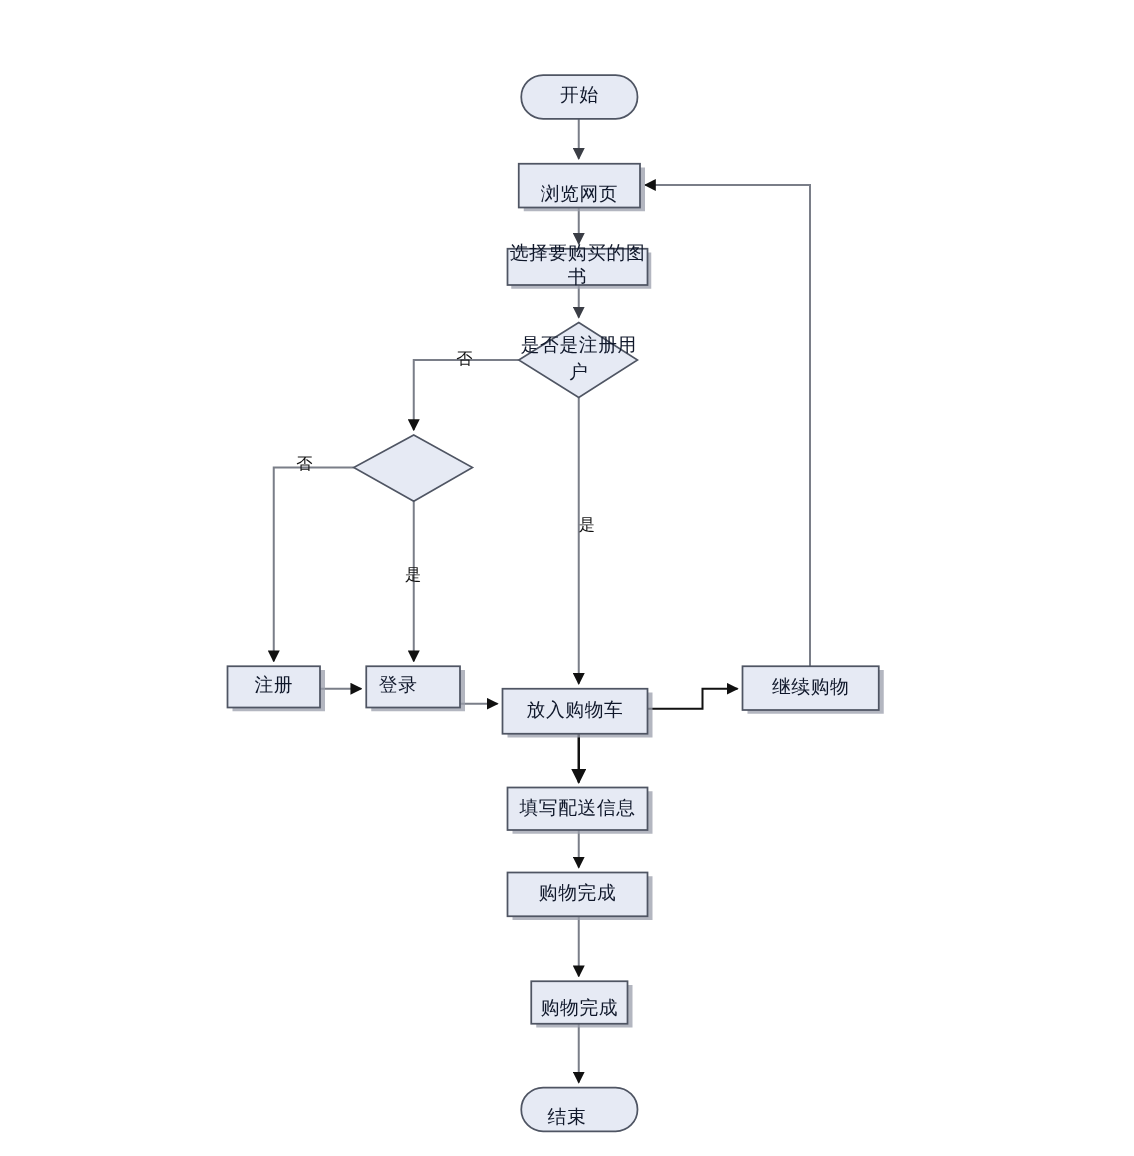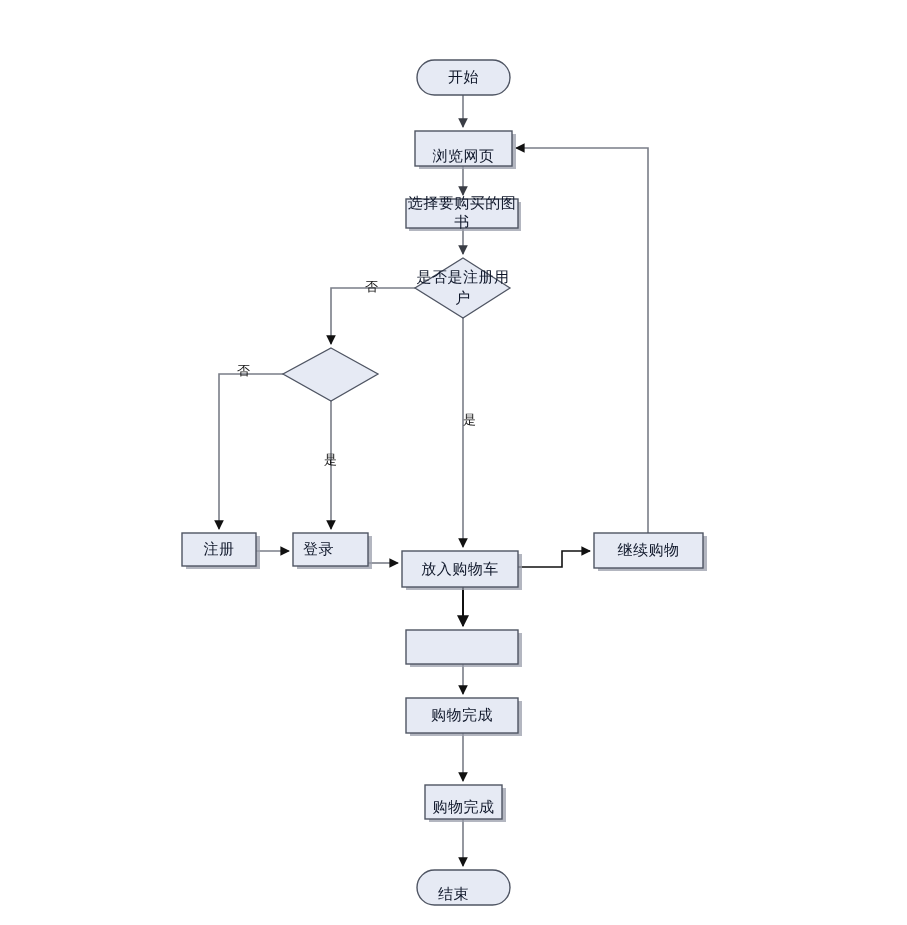--- a/index.html
+++ b/index.html
@@ -150,20 +150,21 @@
 
 
   <div class="node-text" style="left:182px; top:533px; width:74px; height:33px;">注册</div>
 
   <div class="node-text" style="left:293px; top:533px; width:51px; height:33px;">登录</div>
 
   <div class="node-text" style="left:402px; top:551px; width:116px; height:36px;">放入购物车</div>
 
   <div class="node-text" style="left:594px; top:533px; width:109px; height:35px;">继续购物</div>
 
+  <div class="node-text" style="left:406px; top:630px; width:112px; height:34px;">填写配送信息</div>
 
   <div class="node-text" style="left:406px; top:698px; width:112px; height:35px;">购物完成</div>
 
   <div class="node-text" style="left:425px; top:785px; width:77px; height:44px;">购物完成</div>
 
   <div class="node-text" style="left:407px; top:870px; width:93px; height:49px;">结束</div>
 
   <div class="edge-label" style="left:365px; top:279px;">否</div>
 
   <div class="edge-label" style="left:463px; top:412px;">是</div>

